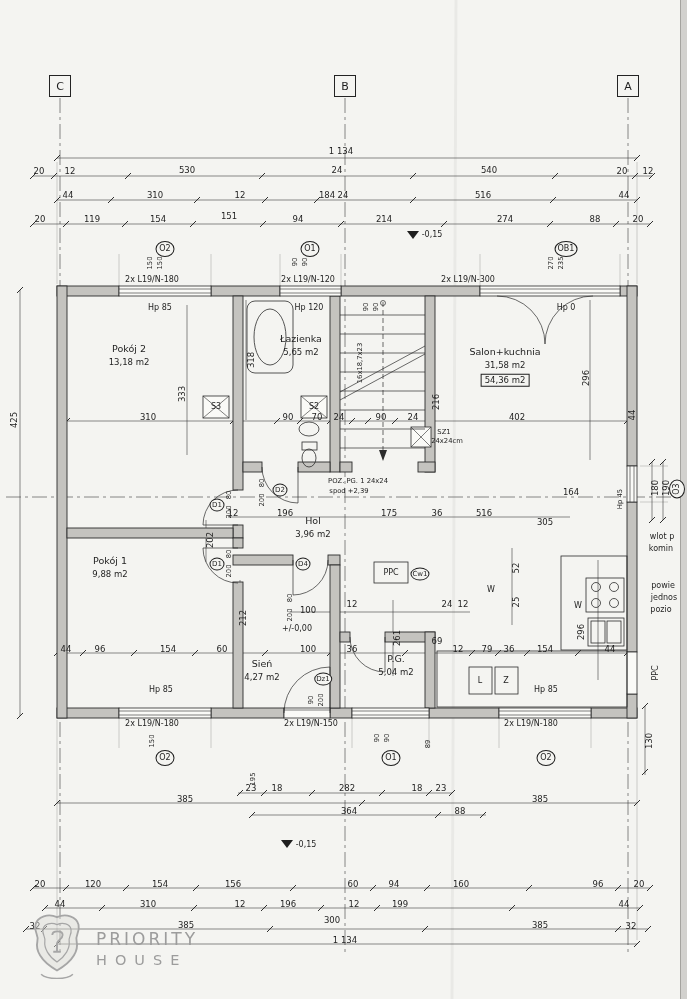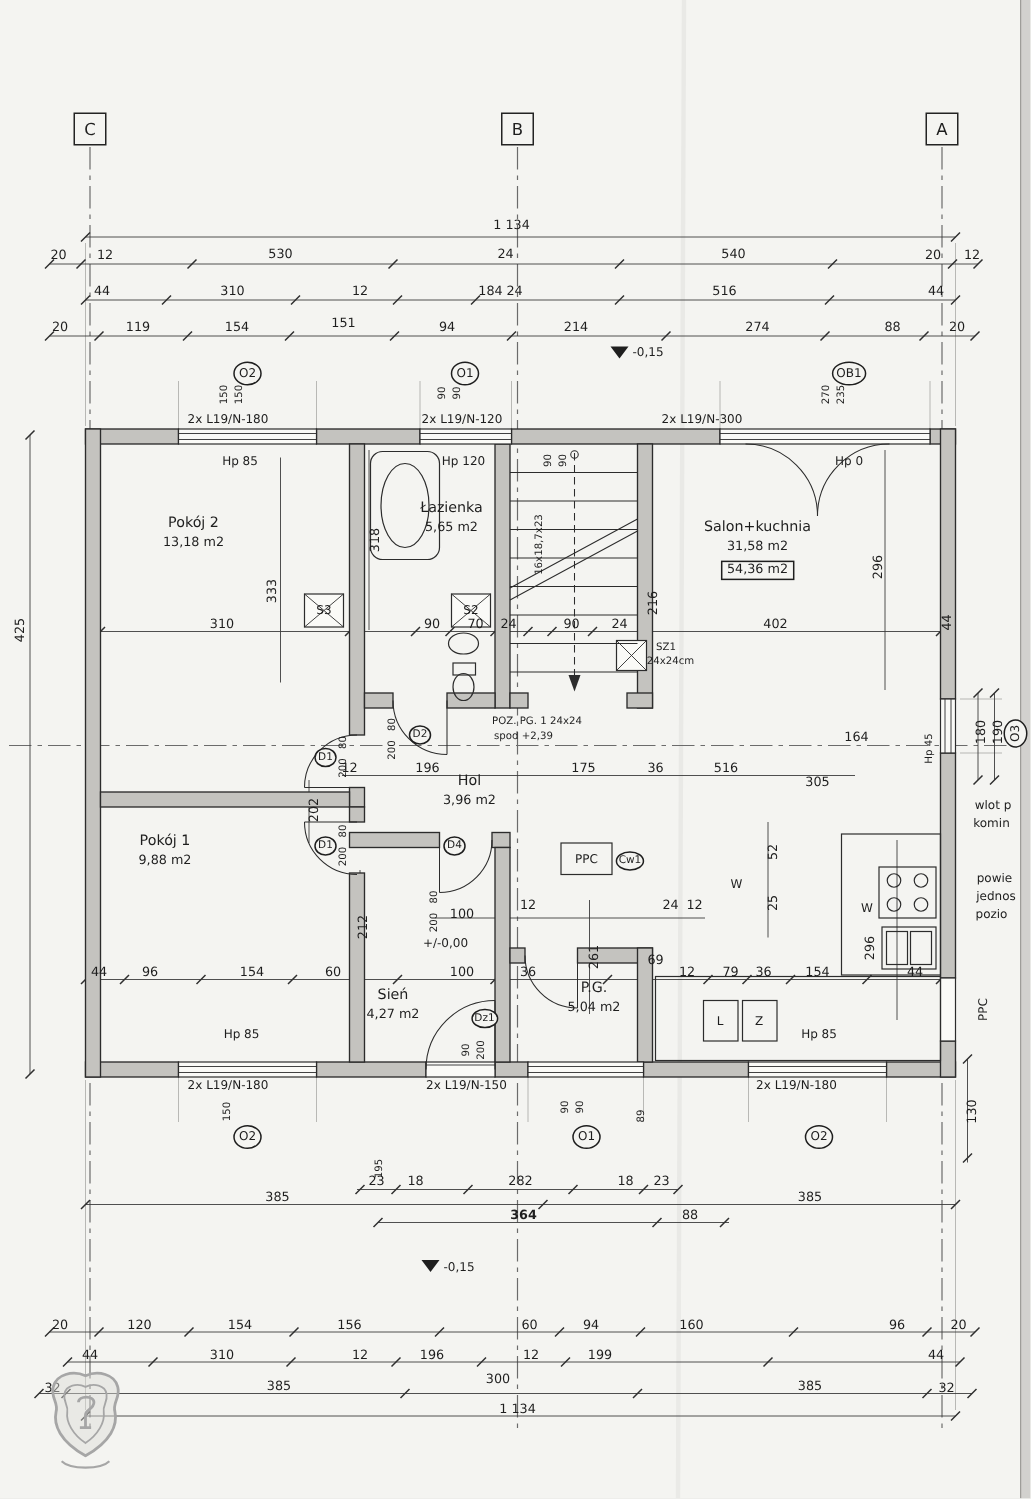--- a/index.html
+++ b/index.html
@@ -367,21 +367,21 @@
       <span class="t tiny" style="left: 387px; top: 738px; transform: translate(-50%, -50%) rotate(-90deg);">90</span>
       <span class="t tiny" style="left: 428px; top: 744px; transform: translate(-50%, -50%) rotate(-90deg);">89</span>
       <span class="t tiny" style="left: 253px; top: 779px; transform: translate(-50%, -50%) rotate(-90deg);">195</span>
       <span class="t dim" style="left: 251px; top: 788px;">23</span>
       <span class="t dim" style="left: 277px; top: 788px;">18</span>
       <span class="t dim" style="left: 347px; top: 788px;">282</span>
       <span class="t dim" style="left: 417px; top: 788px;">18</span>
       <span class="t dim" style="left: 441px; top: 788px;">23</span>
       <span class="t dim" style="left: 185px; top: 799px;">385</span>
       <span class="t dim" style="left: 540px; top: 799px;">385</span>
-      <span class="t dim" style="left: 349px; top: 811px; font-weight: bold;">364</span>
+      <span class="t dim" style="left: 349px; top: 811px;">364</span>
       <span class="t dim" style="left: 460px; top: 811px;">88</span>
       <span class="t small" style="left: 306px; top: 845px;">-0,15</span>
       <span class="t dim" style="left: 40px; top: 884px;">20</span>
       <span class="t dim" style="left: 93px; top: 884px;">120</span>
       <span class="t dim" style="left: 160px; top: 884px;">154</span>
       <span class="t dim" style="left: 233px; top: 884px;">156</span>
       <span class="t dim" style="left: 353px; top: 884px;">60</span>
       <span class="t dim" style="left: 394px; top: 884px;">94</span>
       <span class="t dim" style="left: 461px; top: 884px;">160</span>
       <span class="t dim" style="left: 598px; top: 884px;">96</span>
@@ -418,15 +418,19 @@
 
   <div class="logo">
     <svg width="58" height="72" viewBox="0 0 62 76" aria-hidden="true">
       <g fill="none" stroke="#a6a6a6" stroke-width="2">
         <path d="M31,5 C22,1 10,4 8,13 C6,21 12,24 10,31 C8,40 13,52 31,62 C49,52 54,40 52,31 C50,24 56,21 54,13 C52,4 40,1 31,5 Z" fill="#dcdcd8" fill-opacity="0.45"></path>
         <path d="M31,13 C25,10 17,12 16,18 C15,24 19,26 18,31 C17,38 22,47 31,53 C40,47 45,38 44,31 C43,26 47,24 46,18 C45,12 37,10 31,13 Z" stroke-width="1.3"></path>
         <path d="M26,24 C26,19 37,19 37,24 C37,29 31,29 31,33 L31,42 M27,42 L35,42" stroke-width="2"></path>
         <path d="M14,66 C20,72 42,72 48,66" stroke-width="1.5"></path>
       </g>
     </svg>
+    <div class="logo-text">
+      <div class="l1">PRIORITY</div>
+      <div class="l2">HOUSE</div>
+    </div>
   </div>
 
 </div>
 
 </body></html>

